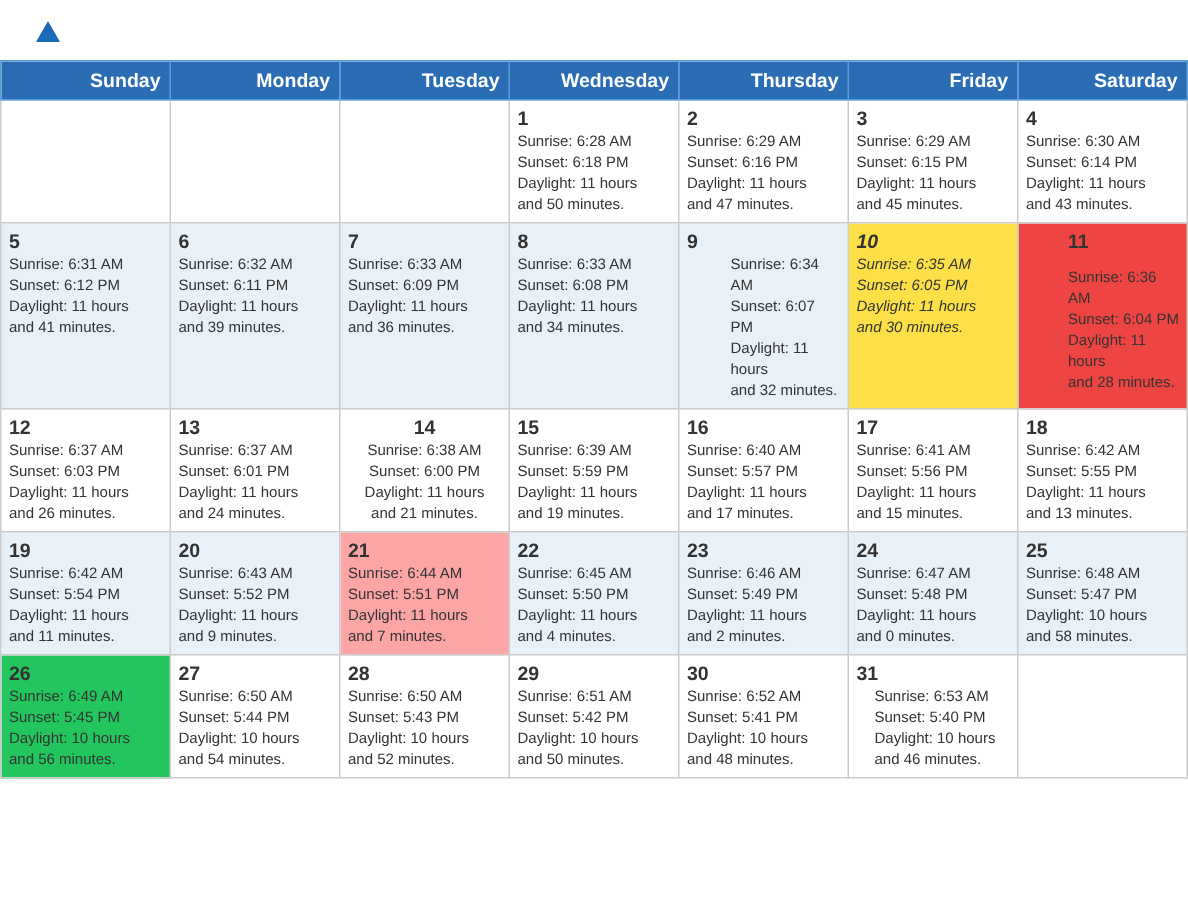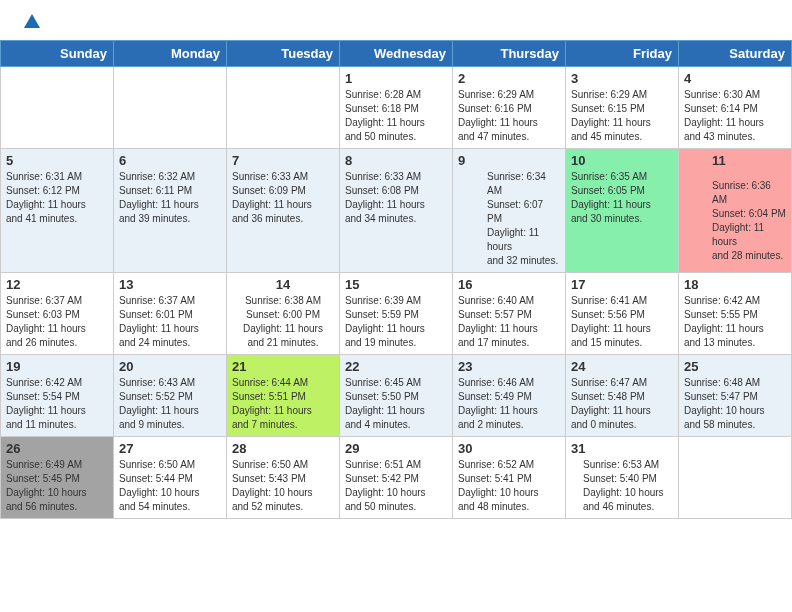--- a/index.html
+++ b/index.html
@@ -175,28 +175,28 @@
 Daylight: 11 hours
 and 34 minutes.</div>
         </td>
         <td style="background: rgb(232, 240, 248);">
           <span class="day-num">9</span>
           <div class="cell-info" style="white-space: pre-line; margin-left: 29px;">Sunrise: 6:34 AM
 Sunset: 6:07 PM
 Daylight: 11 hours
 and 32 minutes.</div>
         </td>
-        <td style="background: #86efac;">
+        <td style="background: #fde047; font-style: italic;">
           <span class="day-num">10</span>
           <div class="cell-info" style="white-space: pre-line;">Sunrise: 6:35 AM
 Sunset: 6:05 PM
 Daylight: 11 hours
 and 30 minutes.</div>
         </td>
-        <td style="background: #fca5a5; padding-left: 33px;">
+        <td style="background: #ef4444; padding-left: 33px;">
           <span class="day-num">11</span>
           <div class="cell-info" style="white-space: pre-line; margin-top: 11px;">Sunrise: 6:36 AM
 Sunset: 6:04 PM
 Daylight: 11 hours
 and 28 minutes.</div>
         </td>
       </tr>
       <tr>
         <td style="background: rgb(255, 255, 255);">
           <span class="day-num">12</span>
@@ -256,21 +256,21 @@
 Daylight: 11 hours
 and 11 minutes.</div>
         </td>
         <td style="background: rgb(232, 240, 248);">
           <span class="day-num">20</span>
           <div class="cell-info" style="white-space: pre-line;">Sunrise: 6:43 AM
 Sunset: 5:52 PM
 Daylight: 11 hours
 and 9 minutes.</div>
         </td>
-        <td style="background: #bef264;">
+        <td style="background: #fca5a5;">
           <span class="day-num">21</span>
           <div class="cell-info" style="white-space: pre-line;">Sunrise: 6:44 AM
 Sunset: 5:51 PM
 Daylight: 11 hours
 and 7 minutes.</div>
         </td>
         <td style="background: rgb(232, 240, 248);">
           <span class="day-num">22</span>
           <div class="cell-info" style="white-space: pre-line;">Sunrise: 6:45 AM
 Sunset: 5:50 PM
@@ -293,21 +293,21 @@
         </td>
         <td style="background: rgb(232, 240, 248);">
           <span class="day-num">25</span>
           <div class="cell-info" style="white-space: pre-line;">Sunrise: 6:48 AM
 Sunset: 5:47 PM
 Daylight: 10 hours
 and 58 minutes.</div>
         </td>
       </tr>
       <tr>
-        <td style="background: #a3a3a3; margin-top: 27px;">
+        <td style="background: #22c55e; margin-top: 27px;">
           <span class="day-num">26</span>
           <div class="cell-info" style="white-space: pre-line;">Sunrise: 6:49 AM
 Sunset: 5:45 PM
 Daylight: 10 hours
 and 56 minutes.</div>
         </td>
         <td style="background: rgb(255, 255, 255);">
           <span class="day-num">27</span>
           <div class="cell-info" style="white-space: pre-line;">Sunrise: 6:50 AM
 Sunset: 5:44 PM

